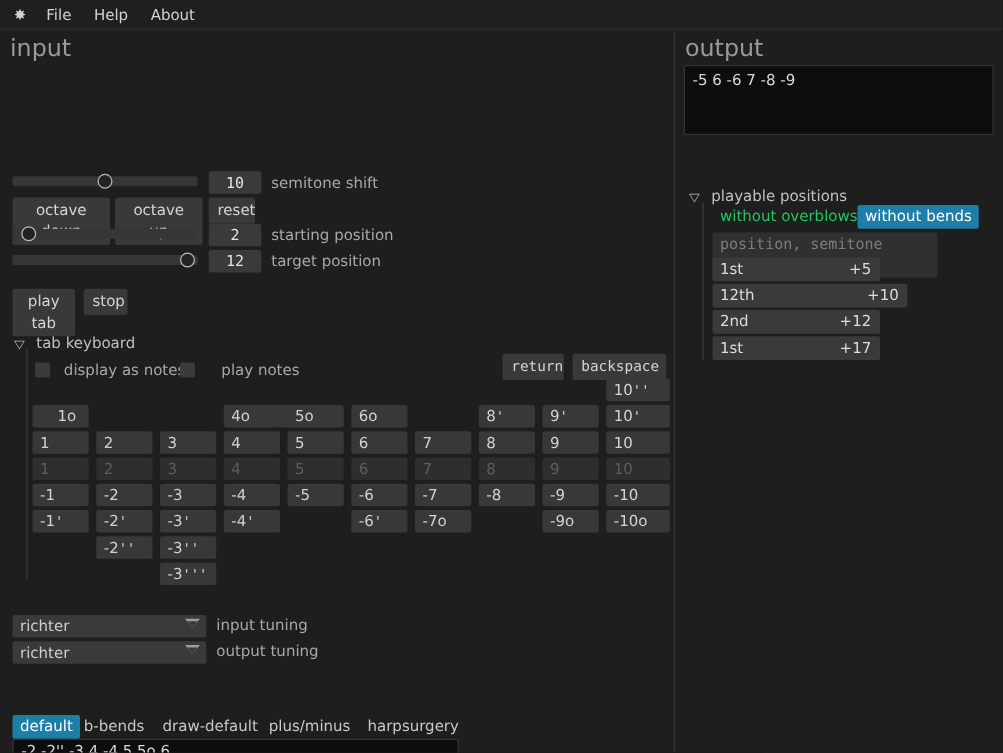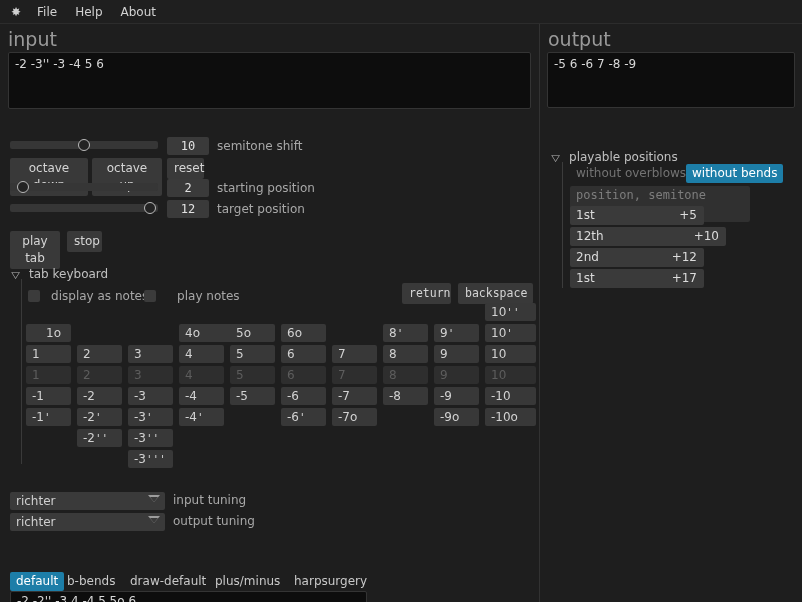--- a/index.html
+++ b/index.html
@@ -103,21 +103,21 @@
     color:#d2d2d2; font-size:12px; line-height:18px; padding-left:6px;
     font-family:"DejaVu Sans", sans-serif; white-space:nowrap; overflow:hidden;
   }
   .key.dim { background:#2e2e2e; color:#5d5d5d; }
   .key .tick { font-family:"DejaVu Sans Mono", monospace; font-size:11px; }
 
   
   .pp-rail { position:absolute; width:1px; background:#3c3c3c; }
   .pp-tab {
     position:absolute; font-size:12px; line-height:17px; padding:1px 6px;
-    border-radius:2px; color:#737373; font-family:"DejaVu Sans", sans-serif;
+    border-radius:2px; color:#22c55e; font-family:"DejaVu Sans", sans-serif;
   }
   .pp-tab.active { background:#1d7ea8; color:#ffffff; }
   .pp-head {
     position:absolute; background:#303030; border-radius:2px;
     color:#7d7d7d; font-size:12px; font-family:"DejaVu Sans Mono", monospace;
     line-height:18px; padding-left:6px;
   }
   .pp-row {
     position:absolute; background:#3a3a3a; border-radius:2px;
     color:#dcdcdc; font-size:12px; font-family:"DejaVu Sans", sans-serif;
@@ -142,21 +142,20 @@
     <div class="menu-icon">✸</div>
     <div class="menu-item">File</div>
     <div class="menu-item">Help</div>
     <div class="menu-item">About</div>
   </div>
 
   <div id="left-panel">
 
     <div class="panel-title" style="position:absolute;left:8px;top:4px;">input</div>
 
-    <div class="textbox" style="position:absolute;left:8px;top:28px;width:523px;height:57px;">-2 -3'' -3 -4 5 6</div>
 
     <div class="slider" style="left:10px;top:115px;width:148px;">
       <div class="track"></div>
       <div class="knob" style="left:50%;margin-left:-6px;"></div>
     </div>
     <div class="numbox" style="position:absolute;left:167px;top:113px;width:42px;">10</div>
     <div class="lbl" style="position:absolute;left:217px;top:115px;">semitone shift</div>
 
     <div class="btn" style="position:absolute;left:10px;top:134px;width:78px;">octave down</div>
     <div class="btn" style="position:absolute;left:92px;top:134px;width:70px;">octave up</div>

